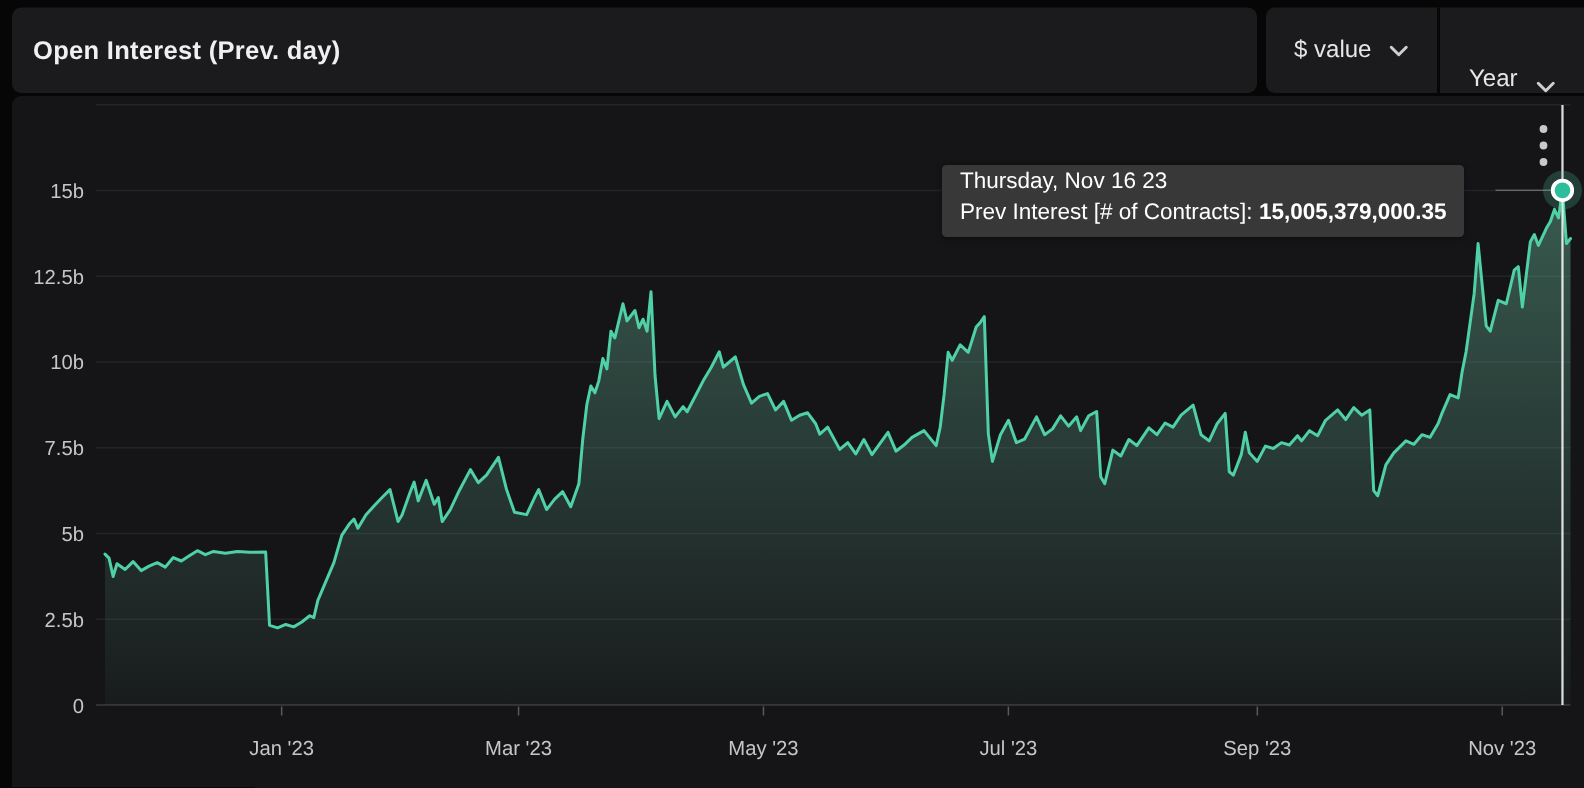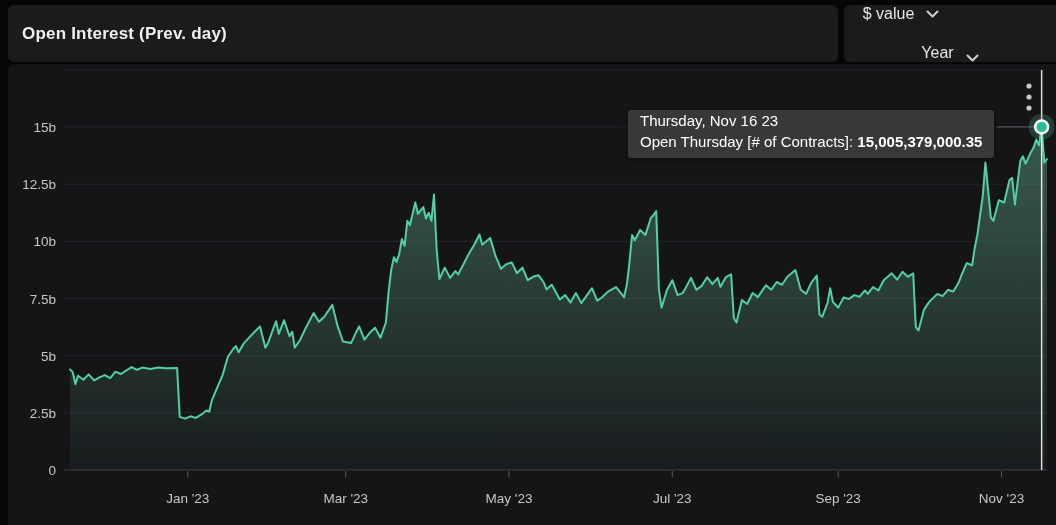--- a/index.html
+++ b/index.html
@@ -4,21 +4,21 @@
 <style>
   html,body{margin:0;padding:0;background:#060607;}
   body{font-family:"Liberation Sans",sans-serif;-webkit-font-smoothing:antialiased;}
   .page{position:relative;width:1056px;height:525px;background:#060607;overflow:hidden;}
 
   
   .hdr{position:absolute;top:5px;left:8px;width:1048px;height:57px;display:flex;gap:6px;}
   .card{background:#1b1b1e;border-radius:6px;}
   .title-card{flex:1 1 auto;display:flex;align-items:center;padding:0 14px;}
   .title{font-size:17px;font-weight:600;color:#f0f0f0;letter-spacing:.2px;}
-  .ctrl-card{width:212px;display:flex;align-items:stretch;border-radius:6px 0 0 6px;flex-direction:column;}
+  .ctrl-card{width:212px;display:flex;align-items:stretch;border-radius:6px 0 0 6px;}
   .dd{appearance:none;border:0;background:transparent;color:#e6e6e6;font-family:inherit;
       font-size:16px;display:flex;align-items:center;justify-content:center;gap:12px;
       cursor:pointer;padding:0 10px;}
   .dd-left{width:114px;}
   .dd-right{flex:1;align-items:flex-end;}
   .vsep{width:2px;background:#060607;}
   .chev svg{display:block;}
 
   
   .panel{position:absolute;top:64px;left:8px;width:1048px;height:461px;background:#151518;border-radius:6px 0 0 0;}
@@ -120,16 +120,16 @@
   <button class="kebab" title="">
     <svg width="28" height="42" viewBox="0 0 28 42">
       <circle cx="14" cy="10" r="2.6" fill="#c9c9c9"></circle>
       <circle cx="14" cy="21" r="2.6" fill="#c9c9c9"></circle>
       <circle cx="14" cy="32" r="2.6" fill="#c9c9c9"></circle>
     </svg>
   </button>
 
   <div class="tooltip">
     <div>Thursday, Nov 16 23</div>
-    <div><span>Open Thursday [# of Contracts]: </span><b>15,005,379,000.35</b></div>
+    <div><span>Prev Interest [# of Contracts]: </span><b>15,005,379,000.35</b></div>
   </div>
 
 </div>
 
 </body></html>

